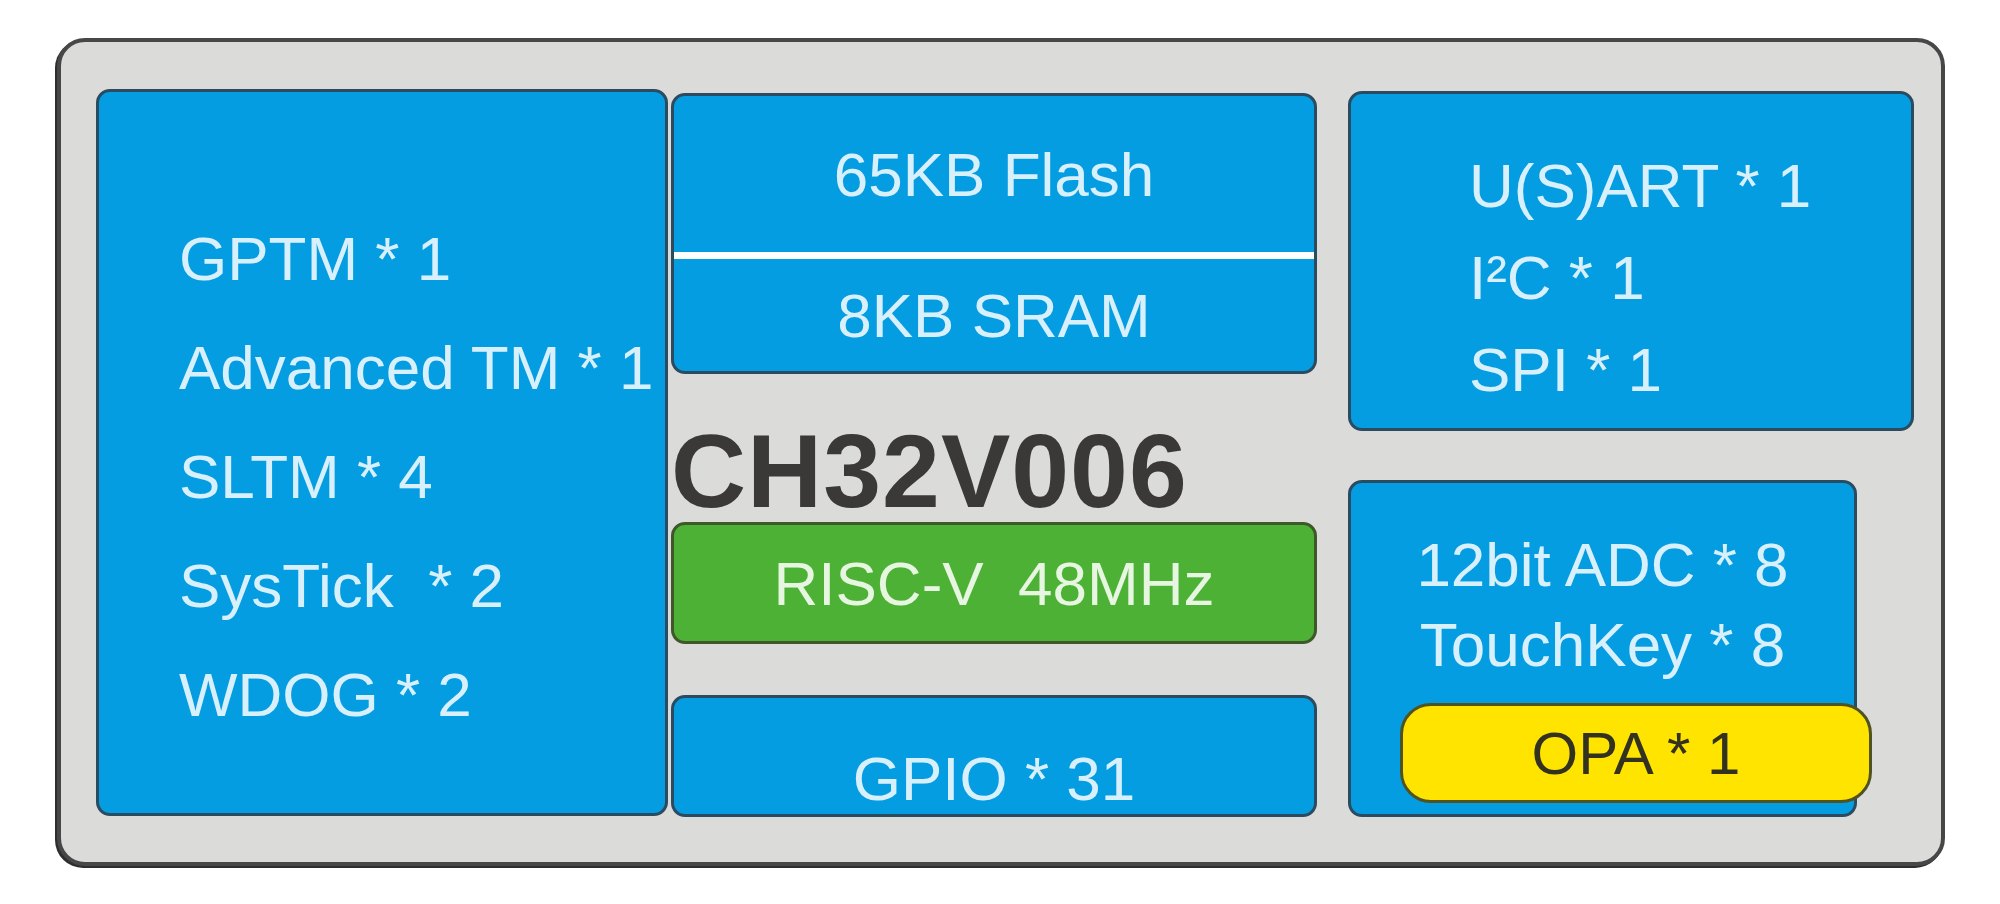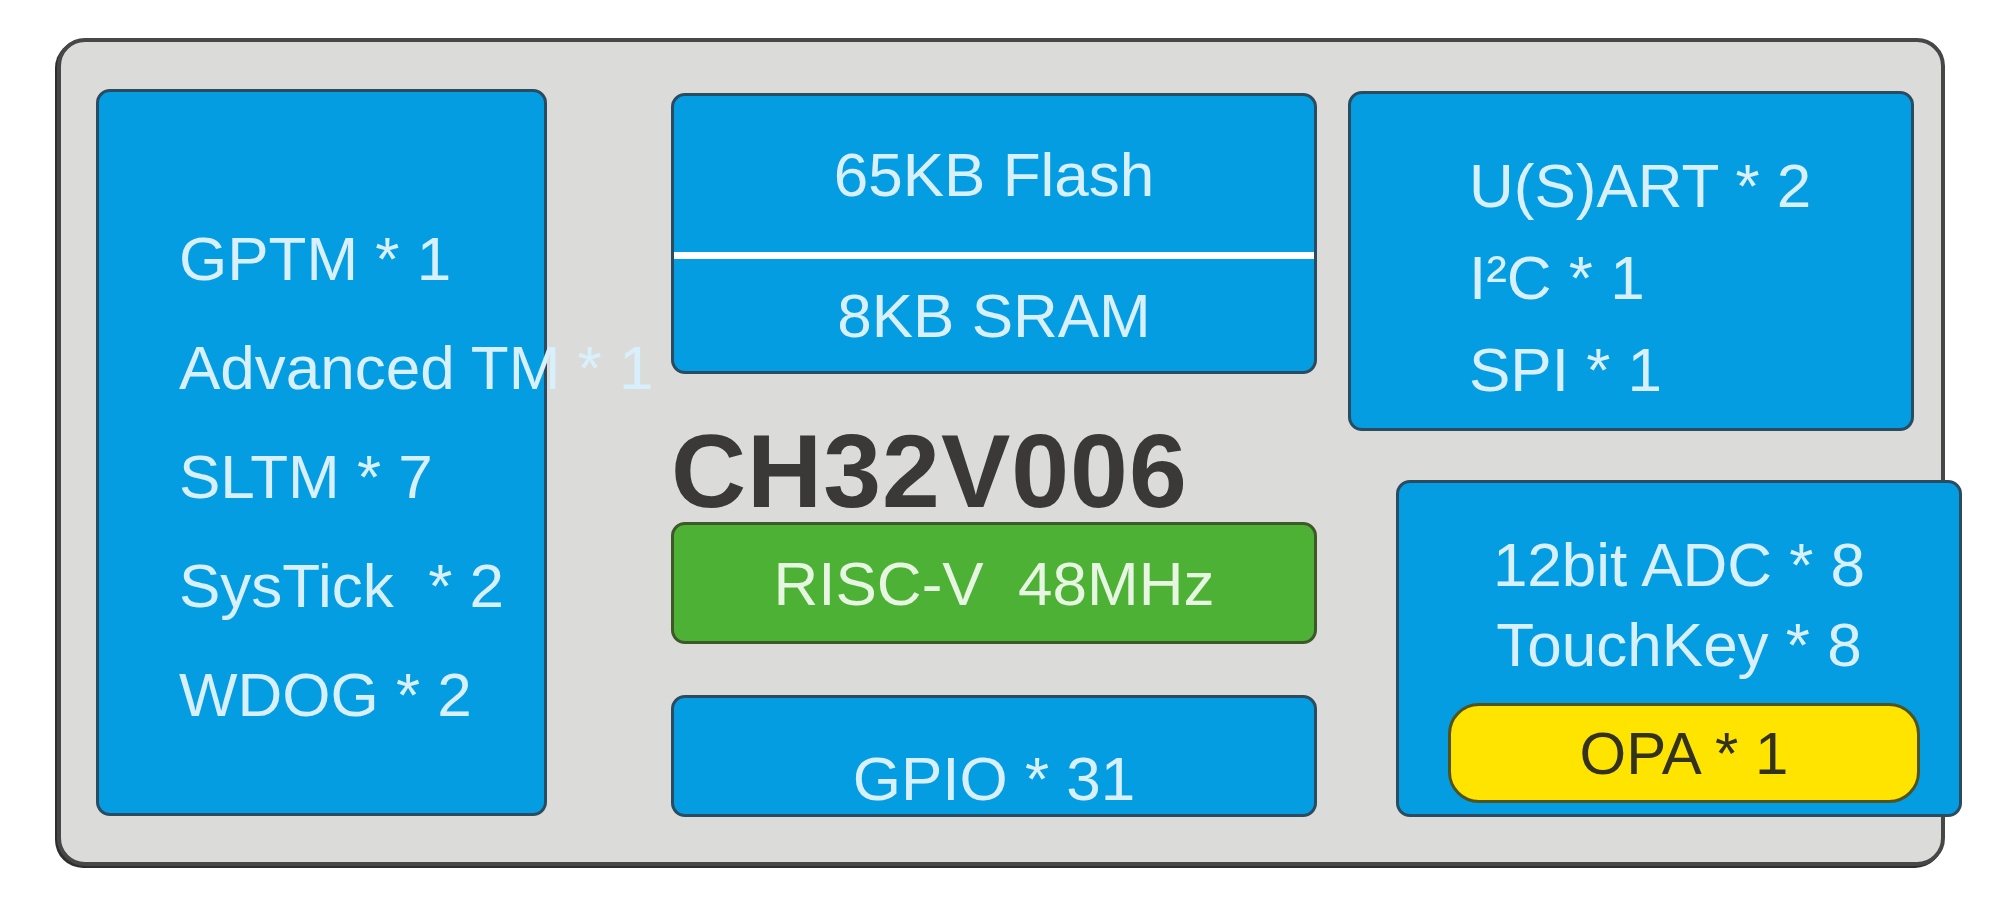--- a/index.html
+++ b/index.html
@@ -57,21 +57,21 @@
     text-align: center;
   }
   .dark-label {
     color: #33321f;
     font-size: 60px;
     white-space: pre;
     text-align: center;
   }
   
   .left-box {
-    left: 35px; top: 47px; width: 451px; height: 727px;
+    left: 35px; top: 47px; width: 572px; height: 727px;
     padding: 112px 16px 0 80px;
   }
   .left-box .blue-label { line-height: 109px; }
   
   .mem-box {
     left: 610px; top: 51px; width: 646px; height: 281px;
     display: flex; flex-direction: column;
   }
   .mem-cell-top {
     height: 156px;
@@ -107,44 +107,43 @@
     display: flex; align-items: flex-end; justify-content: center;
   }
   
   .comm-box {
     left: 1287px; top: 49px; width: 566px; height: 340px;
     padding: 46px 0 0 118px;
   }
   .comm-box .blue-label { line-height: 92px; }
   
   .analog-box {
-    left: 1287px; top: 438px; width: 566px; height: 337px;
+    left: 1287px; top: 438px; width: 509px; height: 337px;
     padding-top: 42px;
-    margin-left: 48px;
   }
   .analog-box .blue-label {
     line-height: 80px;
     text-align: center;
   }
   .opa-box {
     position: absolute;
     left: 49px; top: 220px; width: 472px; height: 100px;
     display: flex; align-items: center; justify-content: center;
   }
 </style>
 </head>
 <body>
 
 <div class="stage">
   <div class="chip">
 
     <div class="box blue left-box">
       <div class="blue-label">GPTM * 1</div>
       <div class="blue-label">Advanced TM * 1</div>
-      <div class="blue-label">SLTM * 7</div>
+      <div class="blue-label">SLTM * 4</div>
       <div class="blue-label">SysTick  * 2</div>
       <div class="blue-label">WDOG * 2</div>
     </div>
 
     <div class="box blue mem-box">
       <div class="mem-cell-top">
         <span class="blue-label">65KB Flash</span>
       </div>
       <div class="mem-divider"></div>
       <div class="mem-cell-bottom">
@@ -156,21 +155,21 @@
 
     <div class="box green cpu-box">
       <span class="green-label">RISC-V  48MHz</span>
     </div>
 
     <div class="box blue gpio-box">
       <span class="blue-label">GPIO * 31</span>
     </div>
 
     <div class="box blue comm-box">
-      <div class="blue-label">U(S)ART * 2</div>
+      <div class="blue-label">U(S)ART * 1</div>
       <div class="blue-label">I²C * 1</div>
       <div class="blue-label">SPI * 1</div>
     </div>
 
     <div class="box blue analog-box">
       <div class="blue-label">12bit ADC * 8</div>
       <div class="blue-label">TouchKey * 8</div>
       <div class="box yellow opa-box">
         <span class="dark-label">OPA * 1</span>
       </div>

